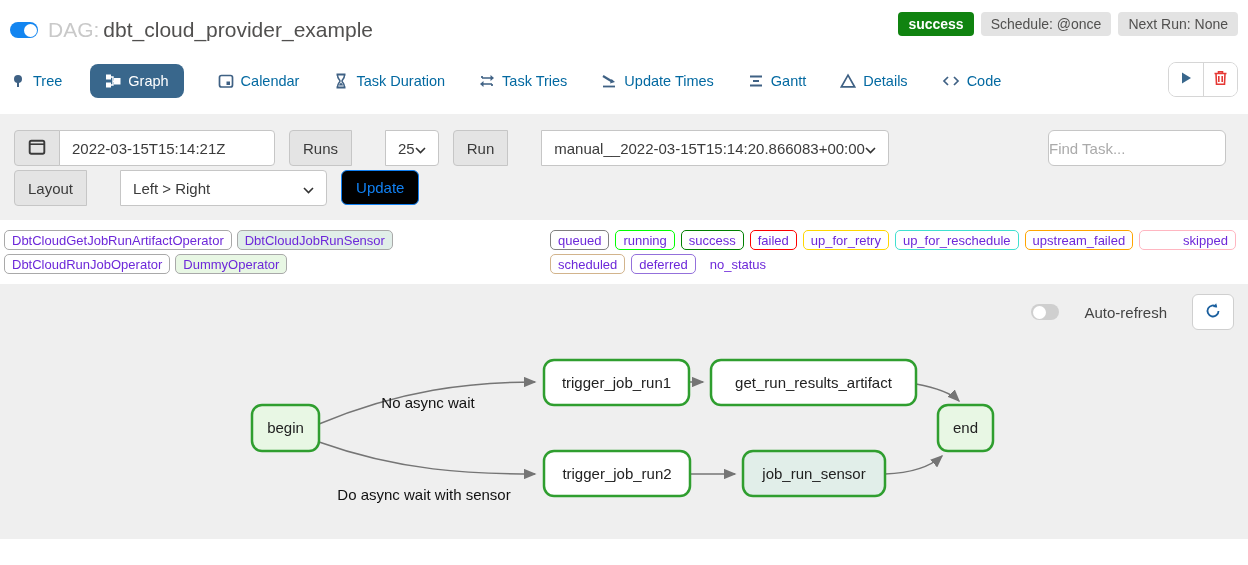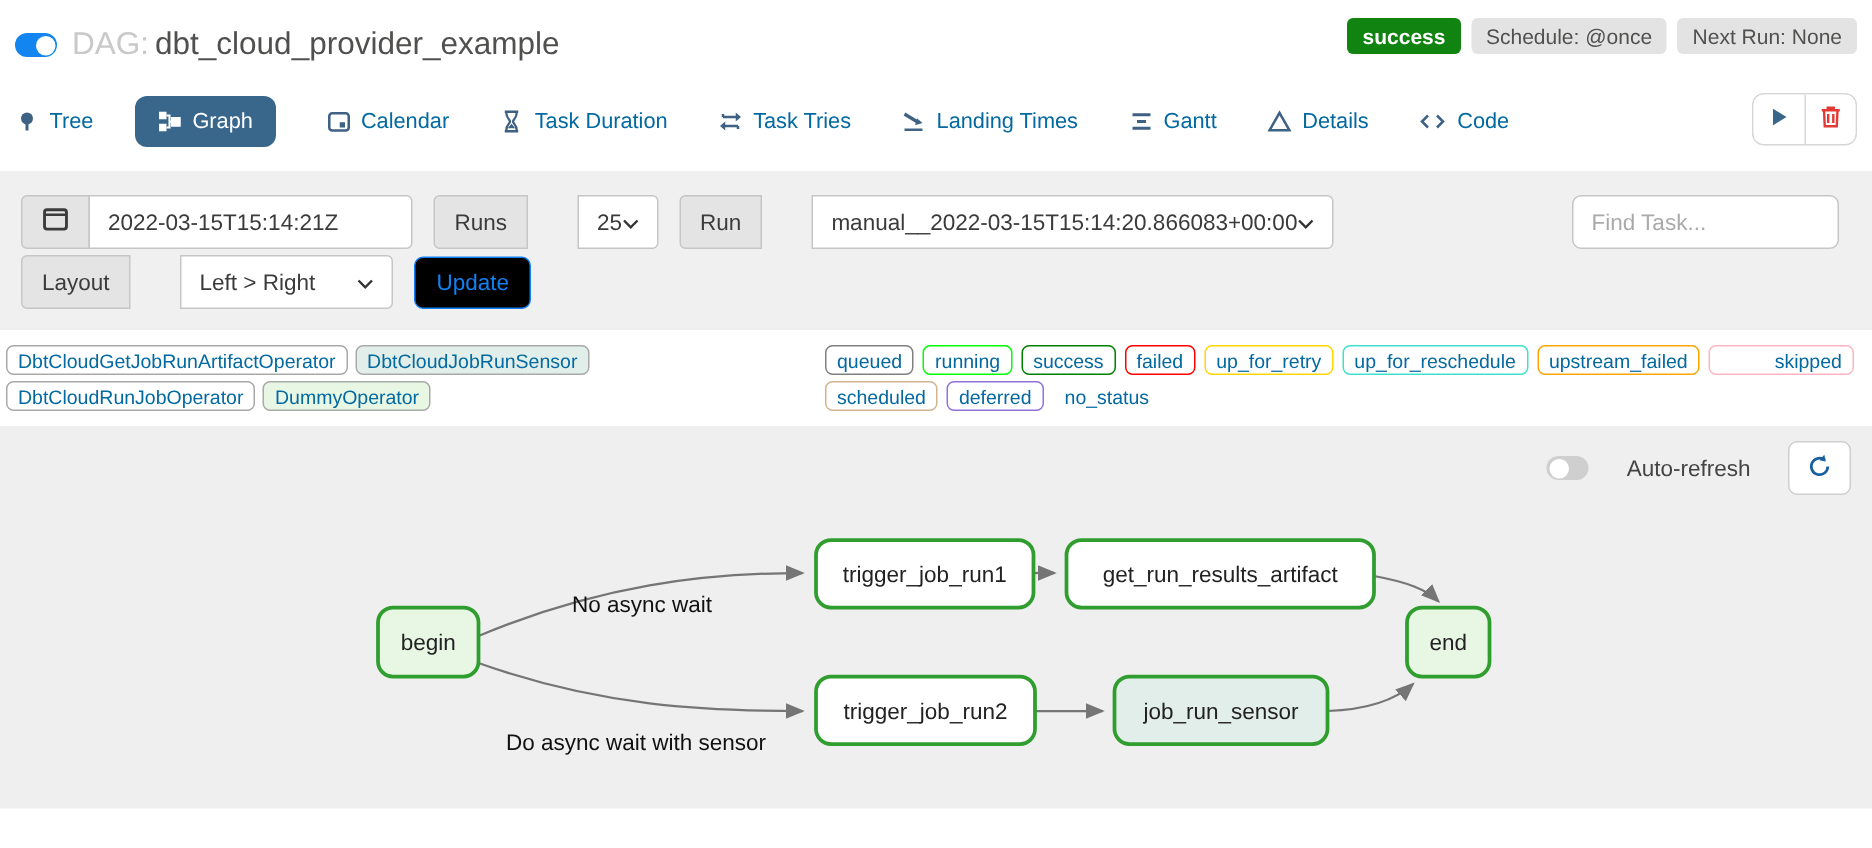--- a/index.html
+++ b/index.html
@@ -25,36 +25,36 @@
   
   .tabs-row { display:flex; align-items:center; margin-top:22px; padding:0 10px; position:relative; }
   .tab { display:flex; align-items:center; gap:7px; color:#0369a1; font-size:14.5px; margin-right:34px; cursor:pointer; white-space:nowrap; }
   .tab svg { display:block; }
   .tab.selected { background:#39678c; color:#fff; border-radius:8px; padding:9px 15px; margin-left:-6px; }
   .dag-actions { position:absolute; right:10px; top:-2px; display:flex; border:1px solid #d6d6d6; border-radius:8px; background:#fff; overflow:hidden; }
   .dag-actions .action-btn { width:34px; height:33px; display:flex; align-items:center; justify-content:center; cursor:pointer; background:#fff; border:none; }
   .dag-actions .action-btn + .action-btn { border-left:1px solid #d6d6d6; }
   
   .filter-panel { margin-top:16px; background:#f0f0f0; padding:16px 14px 14px 14px; }
-  .filter-row { display:flex; align-items:center; }
+  .filter-row { display:flex; align-items:flex-start; }
   .filter-row + .filter-row { margin-top:4px; }
   .igroup { display:flex; align-items:stretch; margin-right:14px; }
   .addon { background:#e4e4e4; border:1px solid #c6c6c6; color:#3b3b3b; font-size:15px; display:flex; align-items:center; padding:0 13px; border-radius:4px 0 0 4px; height:36px; }
   .field { background:#fff; border:1px solid #c6c6c6; margin-left:-1px; font-size:15px; color:#3b3b3b; display:flex; align-items:center; padding:0 12px; border-radius:0 4px 4px 0; height:36px; }
   .field input { border:none; outline:none; font-size:15px; font-family:inherit; color:#3b3b3b; width:190px; background:transparent; }
   .select-like { gap:0; cursor:pointer;margin-left:33px; }
   .find-task { margin-left:auto; margin-right:8px; }
-  .find-task input { background:#fff; border:1px solid #c6c6c6; border-radius:6px; height:36px; width:178px; padding:0 12px; font-size:15px; font-family:inherit; color:#3b3b3b; outline:none; }
+  .find-task input { background:#fff; border:1px solid #c6c6c6; border-radius:6px; height:36px; width:178px; padding:0 0; font-size:15px; font-family:inherit; color:#3b3b3b; outline:none; }
   .find-task input::placeholder { color:#aaa; }
   .update-btn { background:#000000; border:1.5px solid #1180f2; color:#1180f2; font-size:15px; font-family:inherit; padding:0 14px; height:35px; border-radius:6px; cursor:pointer; }
   
   .legend { display:flex; align-items:flex-start; padding:10px 4px 0 4px; }
   .legend-ops { width:546px; display:flex; flex-wrap:wrap; gap:4px 5px; }
   .legend-sts { flex:1; display:flex; flex-wrap:wrap; gap:4px 6px; align-items:center;text-align:center; }
-  .lbadge { font-size:13px; color:#0369a1; padding:1.5px 7px; border-radius:5px; white-space:nowrap; }
+  .lbadge { font-size:13px; color:#6d28d9; padding:1.5px 7px; border-radius:5px; white-space:nowrap; }
   .op-badge { border:1px solid #a9a9a9; background:#fff; }
   .st-badge { border:1.5px solid #808080; background:#fff; }
   .st-badge.no-border { border-color:transparent; background:transparent; }
   
   .graph-panel { position:relative; margin-top:10px; height:255px; background:#efefef; }
   .graph-controls { position:absolute; top:10px; right:14px; display:flex; align-items:center; gap:25px; z-index:2; }
   .auto-refresh-label { font-size:15px; color:#444; }
   .refresh-btn { width:42px; height:36px; background:#fff; border:1px solid #cfcfcf; border-radius:6px; display:flex; align-items:center; justify-content:center; cursor:pointer; }
   .graph-svg { position:absolute; inset:0; }
   .node rect { stroke:#2f9e2f; stroke-width:2.5; }
@@ -130,21 +130,21 @@
     <span>Task Tries</span>
   </div>
   <div class="tab">
     <span>
         <svg width="16" height="16" viewBox="0 0 16 16">
           <path d="M2 3 L11 8.5" stroke="#3f6184" stroke-width="2.2"></path>
           <path d="M9 10.5 L14 9 L10.5 6 z" fill="#3f6184"></path>
           <path d="M2 13.5 H14" stroke="#3f6184" stroke-width="1.8"></path>
         </svg>
       </span>
-    <span>Landing Times</span>
+    <span>Update Times</span>
   </div>
   <div class="tab">
     <span>
         <svg width="16" height="16" viewBox="0 0 16 16">
           <path d="M2 3.5 H14 M5 8 H11 M2 12.5 H14" stroke="#3f6184" stroke-width="2" fill="none"></path>
         </svg>
       </span>
     <span>Gantt</span>
   </div>
   <div class="tab">
@@ -208,21 +208,21 @@
             </svg></span>
       </span>
     </div>
     <div class="find-task">
       <input placeholder="Find Task..." style="">
     </div>
   </div>
   <div class="filter-row">
     <div class="igroup">
       <span class="addon">Layout</span>
-      <span class="field select-like" style="width:142px; justify-content:space-between;">
+      <span class="field select-like" style="width:207px; justify-content:space-between;">
         <span>Left &gt; Right</span>
         <span><svg width="11" height="7" viewBox="0 0 11 7">
               <path d="M1 1 L5.5 5.5 L10 1" fill="none" stroke="#333" stroke-width="1.6"></path>
             </svg></span>
       </span>
     </div>
     <button class="update-btn">Update</button>
   </div>
 </div>
 

